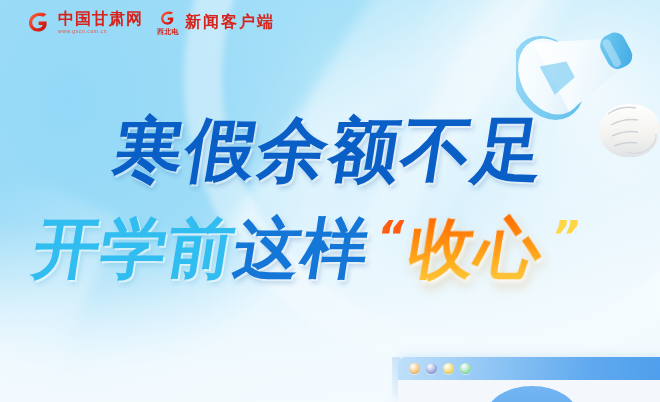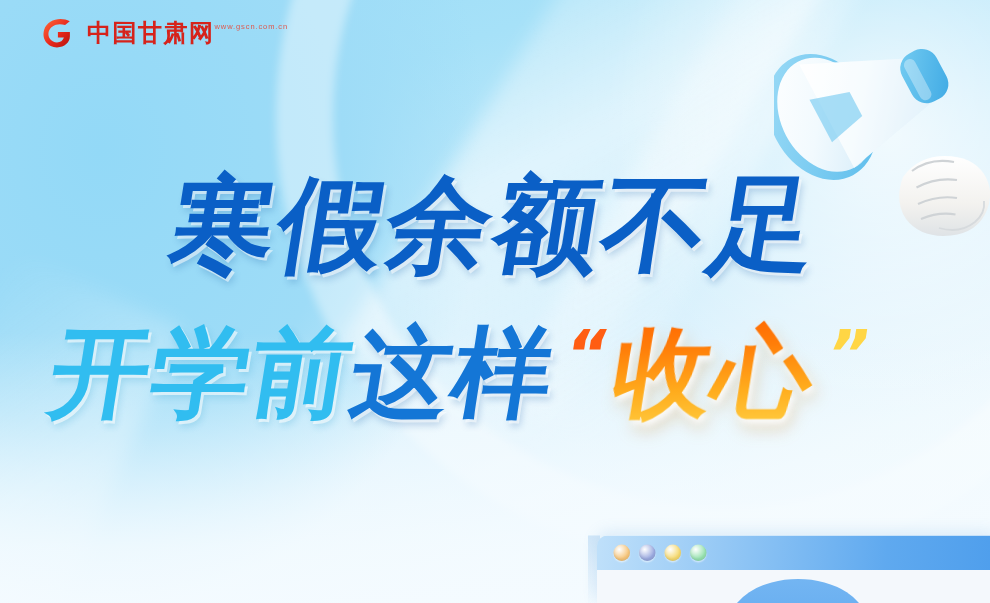--- a/index.html
+++ b/index.html
@@ -77,21 +77,21 @@
   }
   .brand-group { display: flex; align-items: center; gap: 6px; }
 
   
   .mark-swoosh {
     position: relative;
     width: 26px; height: 26px;
   }
   .mark-swoosh svg { display: block; }
 
-  .brand-cn-text { display: flex; flex-direction: row; line-height: 1; text-align: right; }
+  .brand-cn-text { display: flex; flex-direction: column; line-height: 1; }
   .brand-cn-main {
     font-size: 16px;
     font-weight: 700;
     color: #d6231b;
     letter-spacing: 1px;
     font-family: "DejaVu Sans", "Liberation Sans", sans-serif;
     white-space: nowrap;
   }
   .brand-cn-url {
     margin-top: 2px;
@@ -272,20 +272,31 @@
           </defs>
           <path d="M20.5 5.2 C14.5 2.0 5.5 4.0 3.4 11.0 C1.6 17.2 6.0 22.6 12.0 22.6 C17.0 22.6 20.6 19.2 20.6 15.2 L20.6 12.4 L12.6 12.4 L12.6 16.0 L16.6 16.0 C16.0 18.1 14.2 19.3 12.0 19.3 C8.3 19.3 5.6 16.2 6.4 12.4 C7.3 8.2 12.3 6.0 17.4 7.7 Z" fill="url(#gRed)"></path>
         </svg>
       </span>
       <span class="brand-cn-text">
         <span class="brand-cn-main">中国甘肃网</span>
         <span class="brand-cn-url">www.gscn.com.cn</span>
       </span>
     </div>
 
+    <div class="brand-group">
+      <span class="brand-sub-mark">
+        <span class="mark-swoosh" style="width:18px;height:18px">
+          <svg width="18" height="18" viewBox="0 0 26 26">
+            <path d="M20.5 5.2 C14.5 2.0 5.5 4.0 3.4 11.0 C1.6 17.2 6.0 22.6 12.0 22.6 C17.0 22.6 20.6 19.2 20.6 15.2 L20.6 12.4 L12.6 12.4 L12.6 16.0 L16.6 16.0 C16.0 18.1 14.2 19.3 12.0 19.3 C8.3 19.3 5.6 16.2 6.4 12.4 C7.3 8.2 12.3 6.0 17.4 7.7 Z" fill="url(#gRed)"></path>
+          </svg>
+        </span>
+        <span class="brand-sub-label">西北电</span>
+      </span>
+      <span class="brand-app-text">新闻客户端</span>
+    </div>
   </div>
 
   <div class="megaphone">
     <svg width="150" height="160" viewBox="0 0 150 160">
       <defs>
         <linearGradient id="horn" x1="0" y1="0" x2="1" y2="1">
           <stop offset="0%" stop-color="#ffffff"></stop>
           <stop offset="45%" stop-color="#f2fafe"></stop>
           <stop offset="100%" stop-color="#cfe9f8"></stop>
         </linearGradient>

